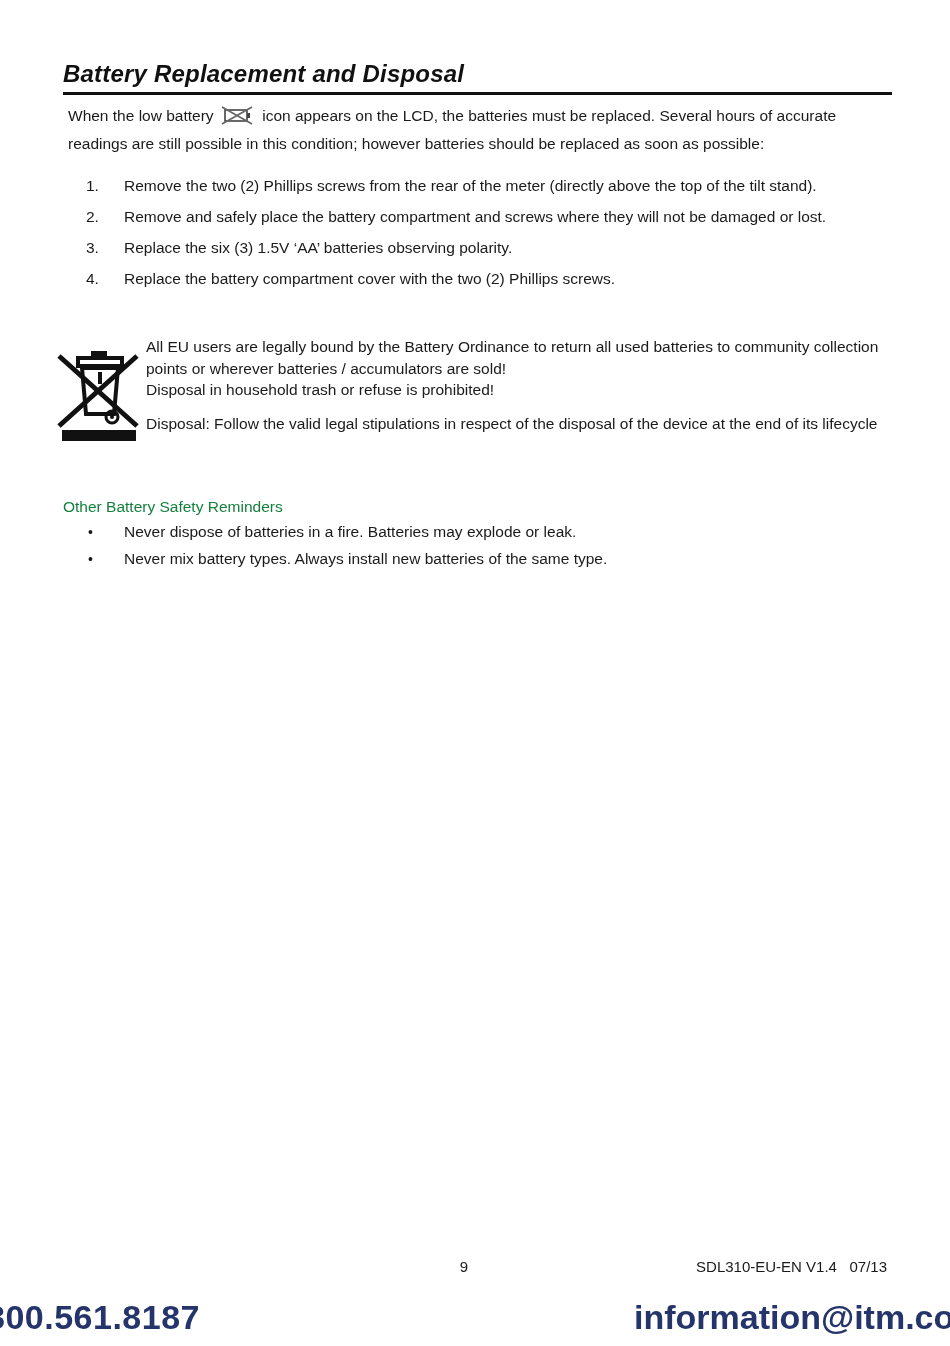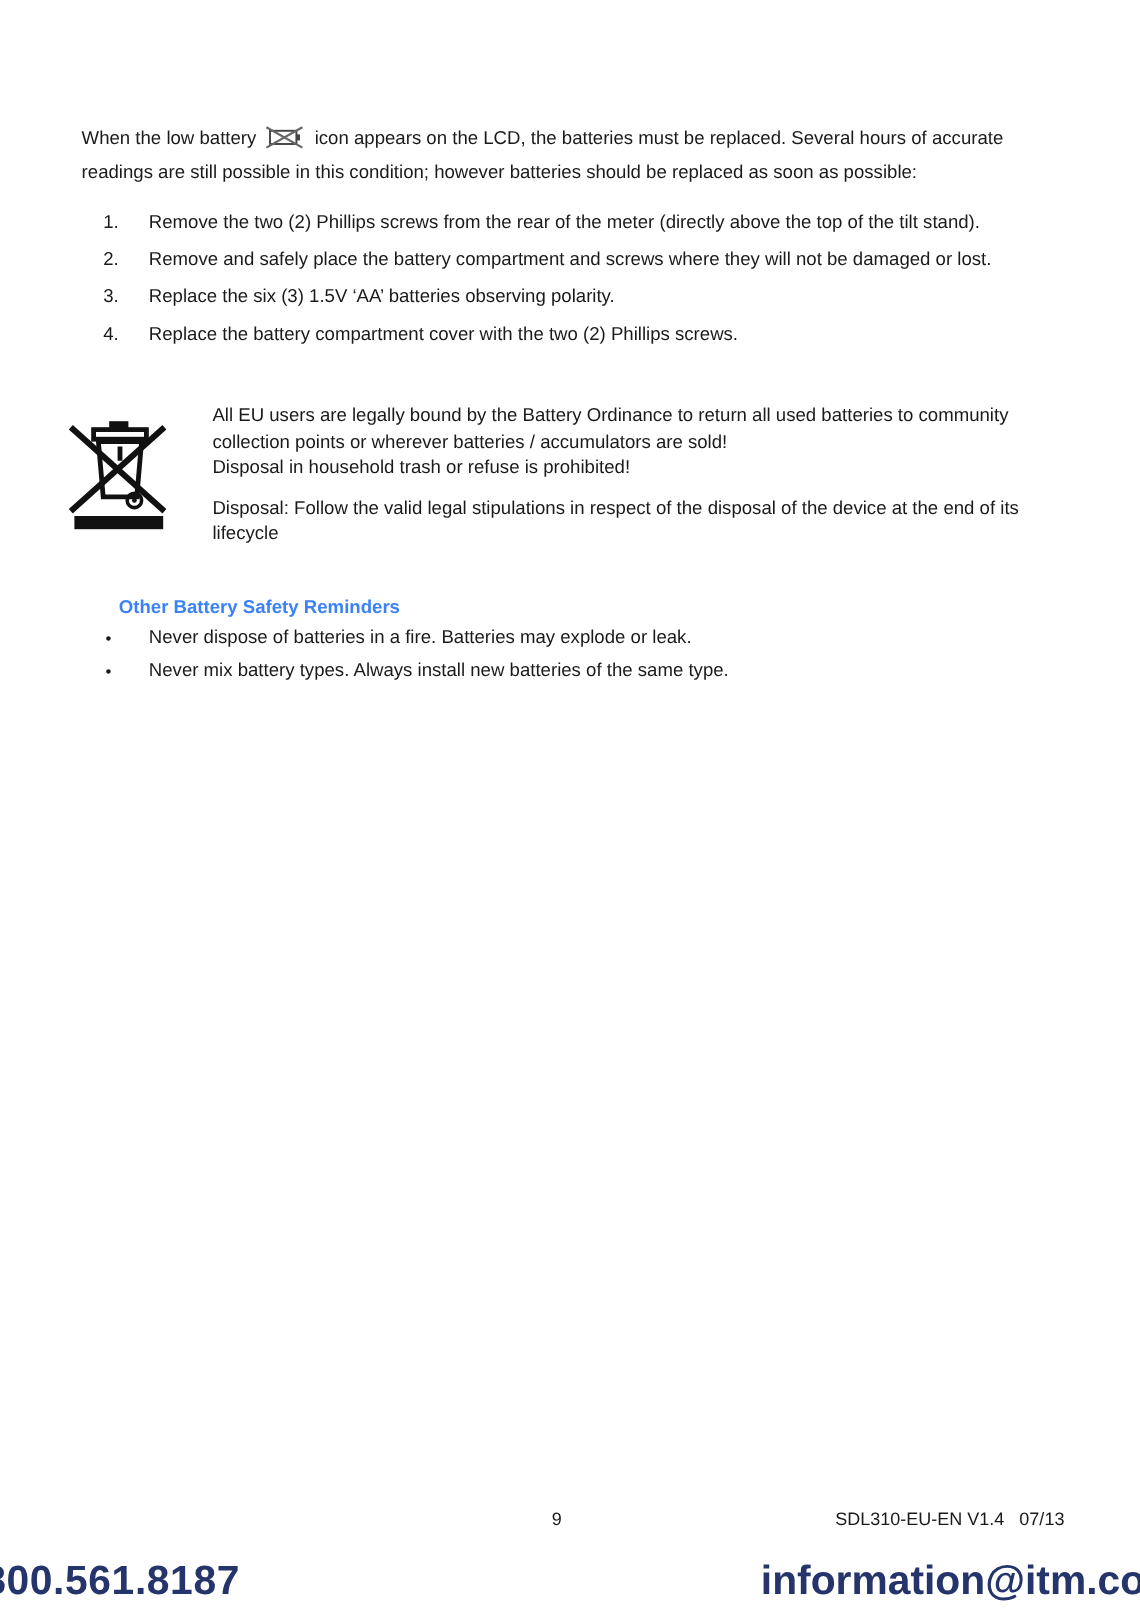--- a/index.html
+++ b/index.html
@@ -38,29 +38,29 @@
     font-size: 15.5px;
     line-height: 24px;
   }
   .batt-icon { display: inline-block; vertical-align: -4px; margin: 0 3px; }
   
   .steps { position: absolute; top: 175px; left: 84px; width: 808px; }
   .step { display: flex; margin-bottom: 9px; font-size: 15.5px; line-height: 22px; }
   .step .num { width: 40px; flex: 0 0 40px; padding-left: 2px; }
   .step .txt { flex: 1; }
   
-  .warning { position: absolute; top: 336px; left: 57px; width: 833px; display: flex; gap: 31px; }
+  .warning { position: absolute; top: 336px; left: 57px; width: 833px; display: flex; }
   .weee { flex: 0 0 84px; width: 84px; height: 104px; margin-top: 2px; }
   .warn-text { flex: 1; padding-left: 5px; font-size: 15.5px; line-height: 21.5px; }
   .warn-text .sentence2 { margin-bottom: 12px; }
   .disposal b { font-weight: normal; }
   
   .reminders-heading {
     position: absolute; top: 498px; left: 63px;
-    font-size: 15.5px; font-weight: bold; color: #3b82f6; margin-left: 36px;
+    font-size: 15.5px; font-weight: normal; color: #15803d;
   }
   .reminders { position: absolute; top: 521px; left: 84px; width: 808px; }
   .reminder { display: flex; margin-bottom: 5px; font-size: 15.5px; line-height: 22px; }
   .reminder .bullet { width: 40px; flex: 0 0 40px; padding-left: 4px; font-size: 14px; }
   .reminder .txt { flex: 1; }
   
   .footer-row { position: absolute; top: 1258px; left: 0; width: 950px; height: 22px; font-size: 15px; }
   .page-number { position: absolute; left: 0; width: 928px; text-align: center; }
   .doc-code { position: absolute; right: 63px; white-space: pre; margin-left: 48px; }
   
@@ -81,20 +81,21 @@
     position: absolute; left: 634px; top: 4px;
     font-size: 34px; font-weight: bold; color: #25356b;
     white-space: nowrap;
   }
 </style>
 </head>
 <body>
 
 <div class="page">
 
+  <h1 class="title">Battery Replacement and Disposal</h1>
 
   <p class="intro">
     <span>When the low battery</span>
     <span class="batt-icon">
       <svg width="34" height="20" viewBox="0 0 34 20">
         <rect x="4" y="5" width="22" height="11" fill="none" stroke="#444" stroke-width="1.6"></rect>
         <rect x="26" y="8" width="3" height="5" fill="#444"></rect>
         <line x1="1" y1="2" x2="31" y2="19" stroke="#666" stroke-width="1.8"></line>
         <line x1="31" y1="2" x2="1" y2="19" stroke="#666" stroke-width="1.8"></line>
       </svg>

